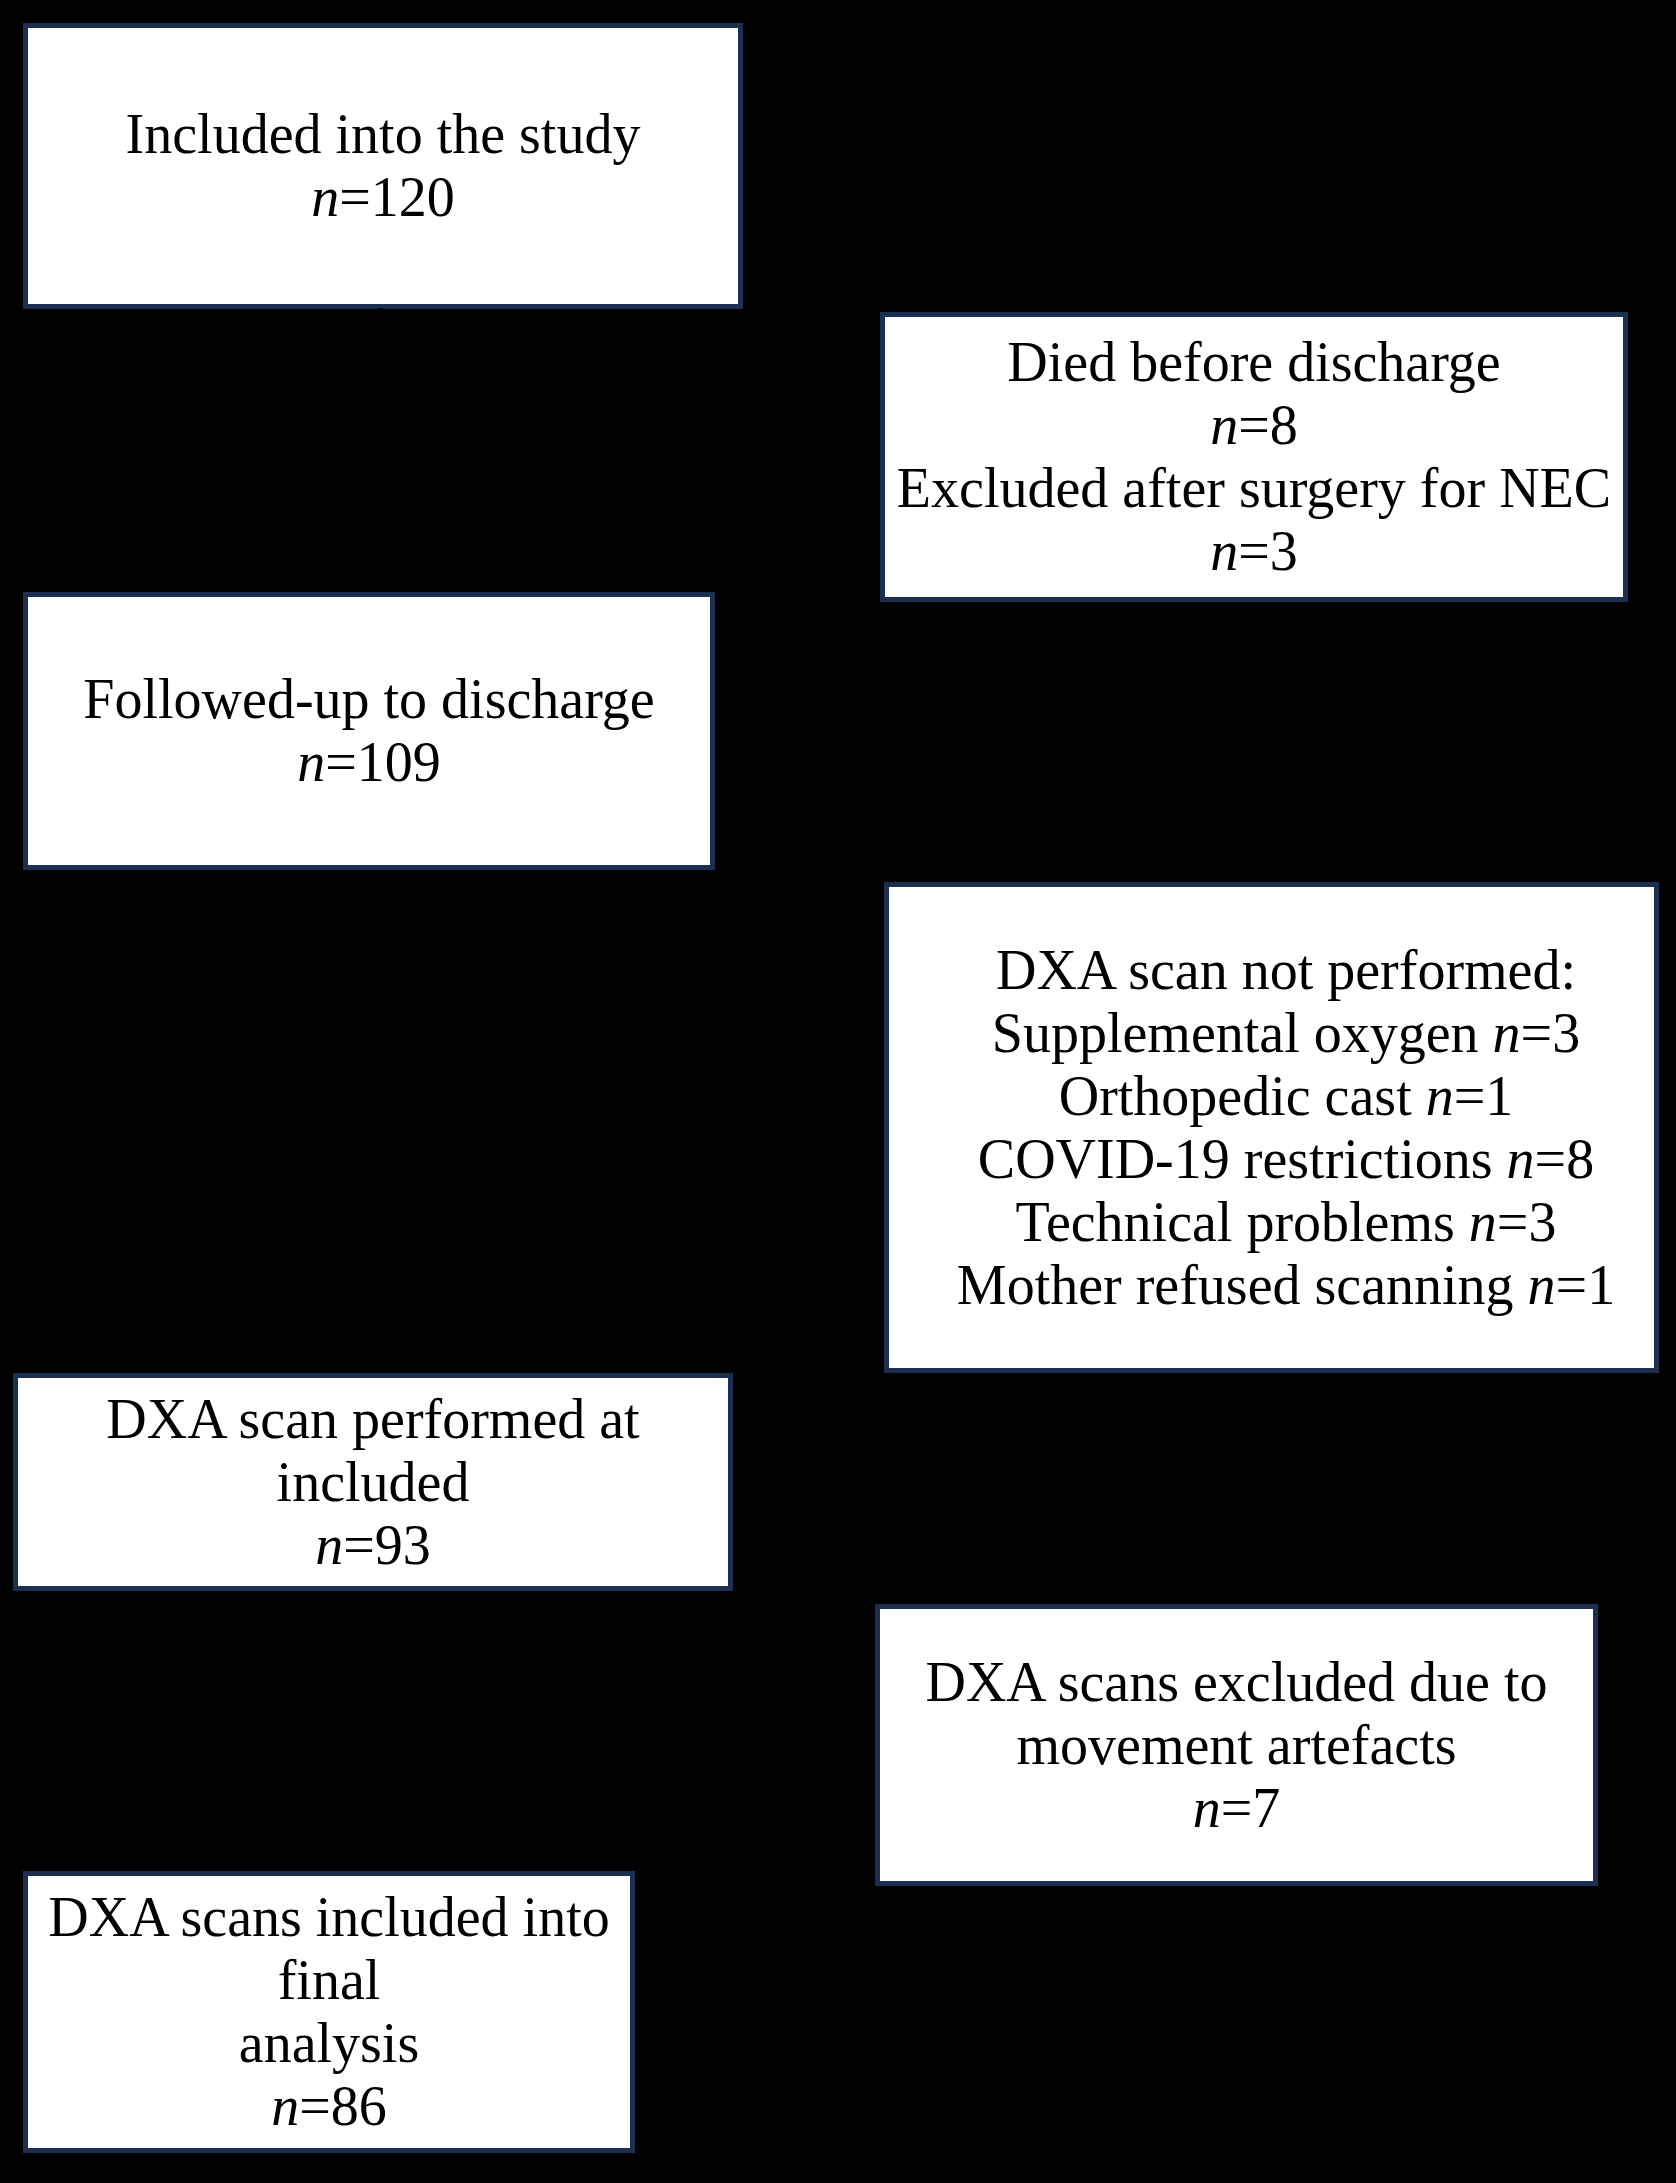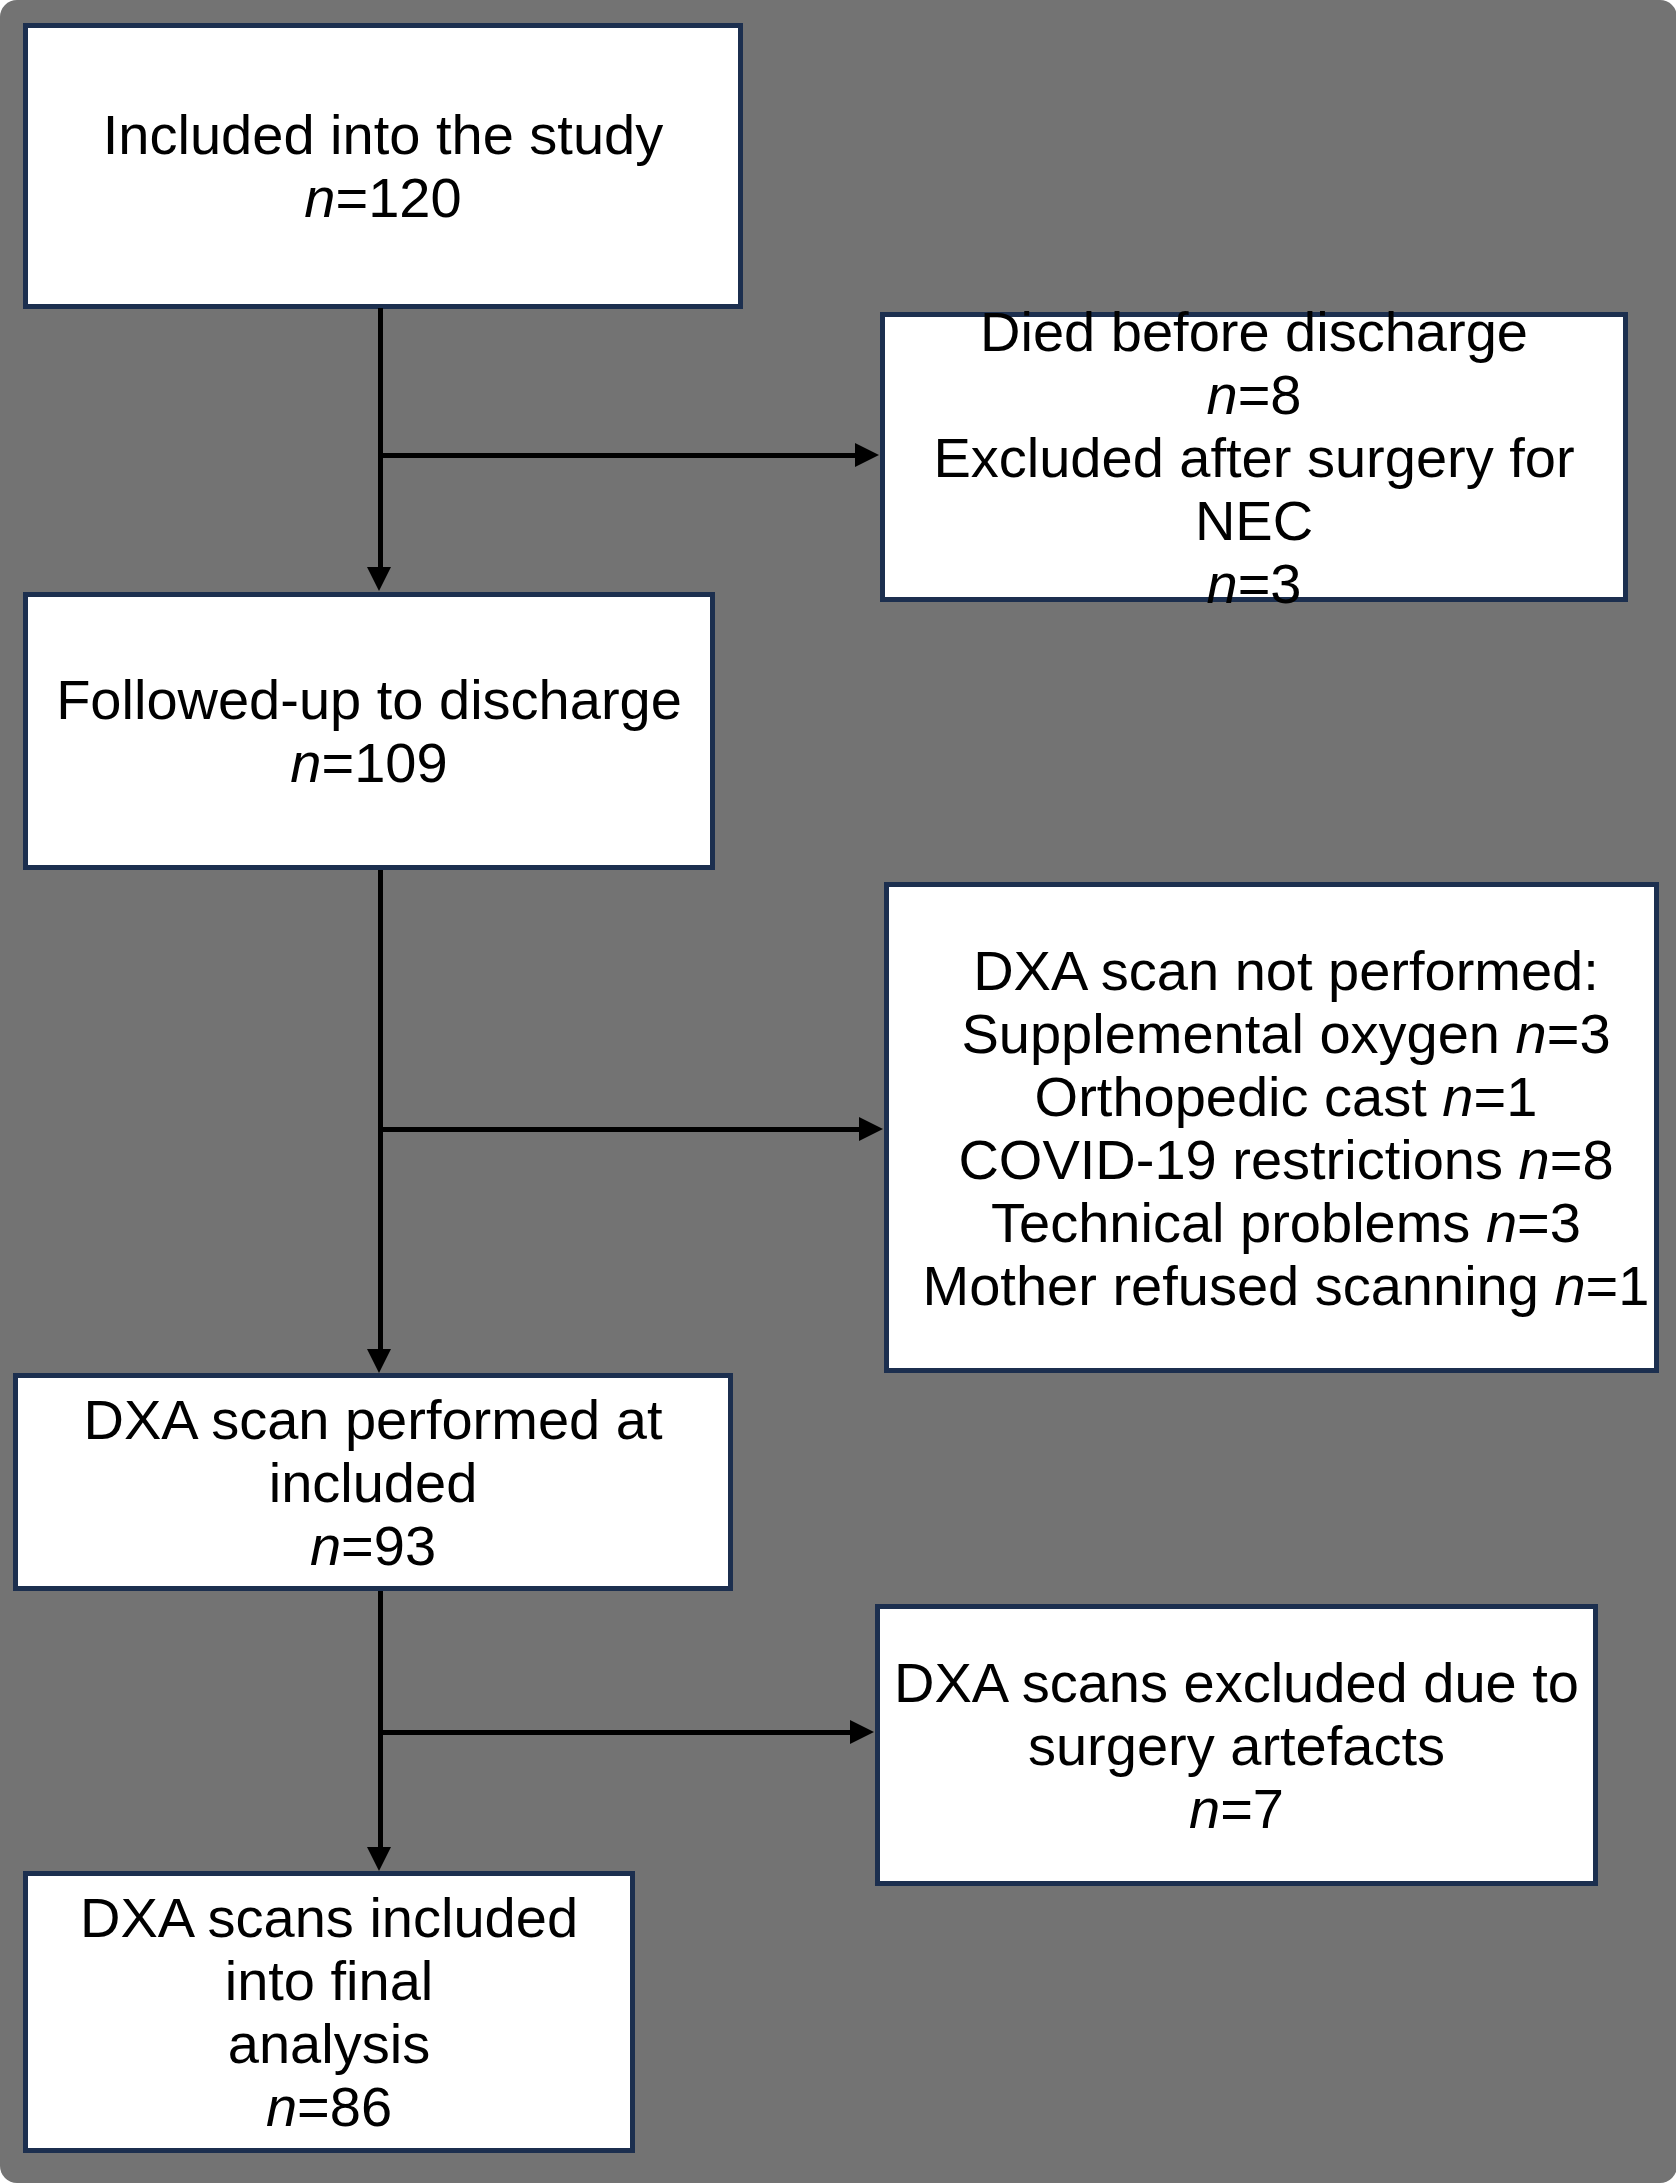--- a/index.html
+++ b/index.html
@@ -4,24 +4,23 @@
 <style>
   html, body {
     margin: 0;
     padding: 0;
     background: #ffffff;
   }
   .canvas {
     position: relative;
     width: 1677px;
     height: 2183px;
-    background: #737373;
-    font-family: Liberation Sans, sans-serif;
+    background: #000000;
+    font-family: Liberation Serif, serif;
     color: #000000;
-    border-radius: 17px;
   }
   .box {
     position: absolute;
     box-sizing: border-box;
     border: 5px solid #1c2f4f;
     background: #ffffff;
     display: flex;
     flex-direction: column;
     justify-content: center;
     align-items: center;
@@ -104,21 +103,21 @@
   </div>
 
   <div class="box b5">
     <div class="line">DXA scan performed at</div>
     <div class="line">included</div>
     <div class="line"><i>n</i>=93</div>
   </div>
 
   <div class="box b6">
     <div class="line">DXA scans excluded due to</div>
-    <div class="line">surgery artefacts</div>
+    <div class="line">movement artefacts</div>
     <div class="line"><i>n</i>=7</div>
   </div>
 
   <div class="box b7">
     <div class="line">DXA scans included into final</div>
     <div class="line">analysis</div>
     <div class="line"><i>n</i>=86</div>
   </div>
 
   <div class="aline v v1"></div>

